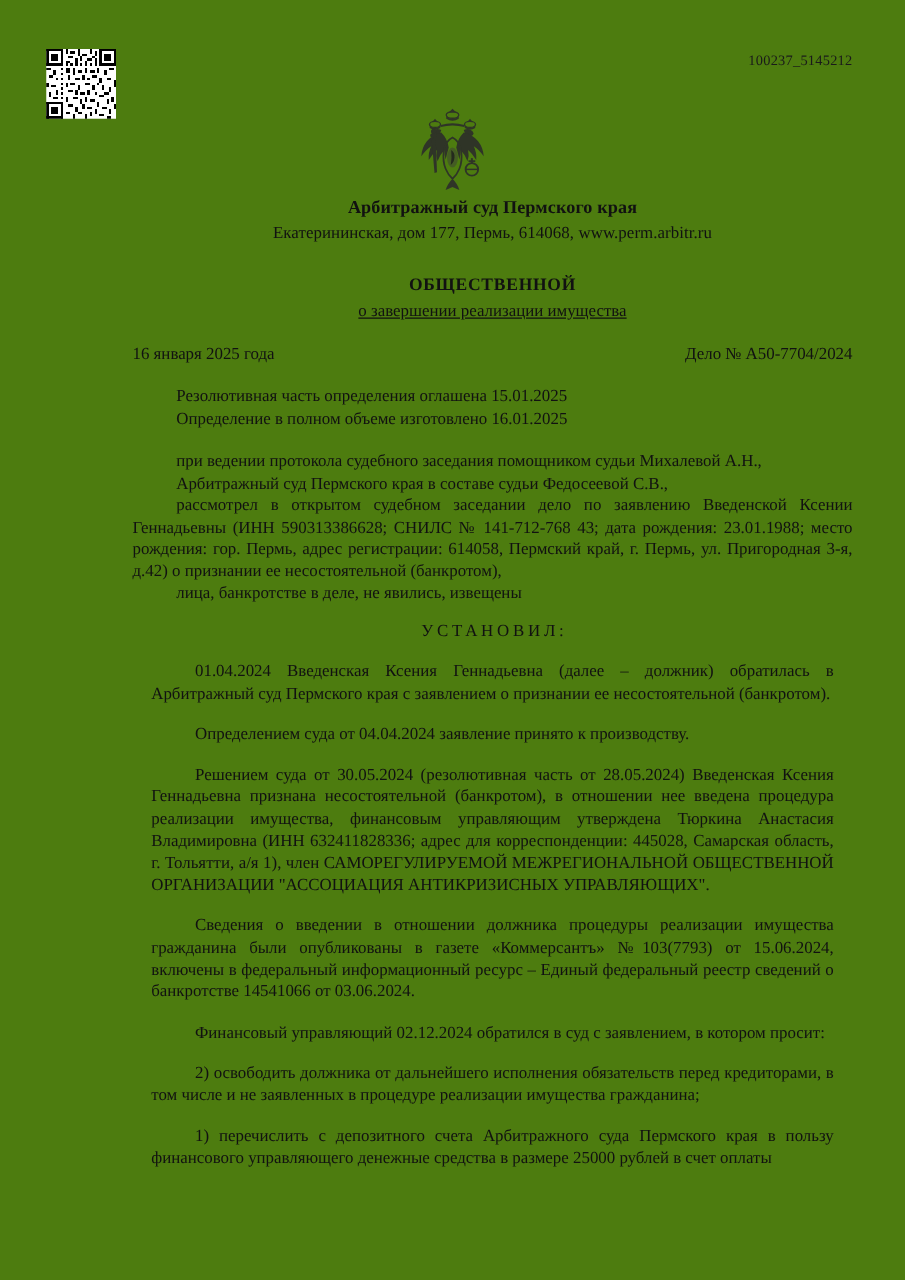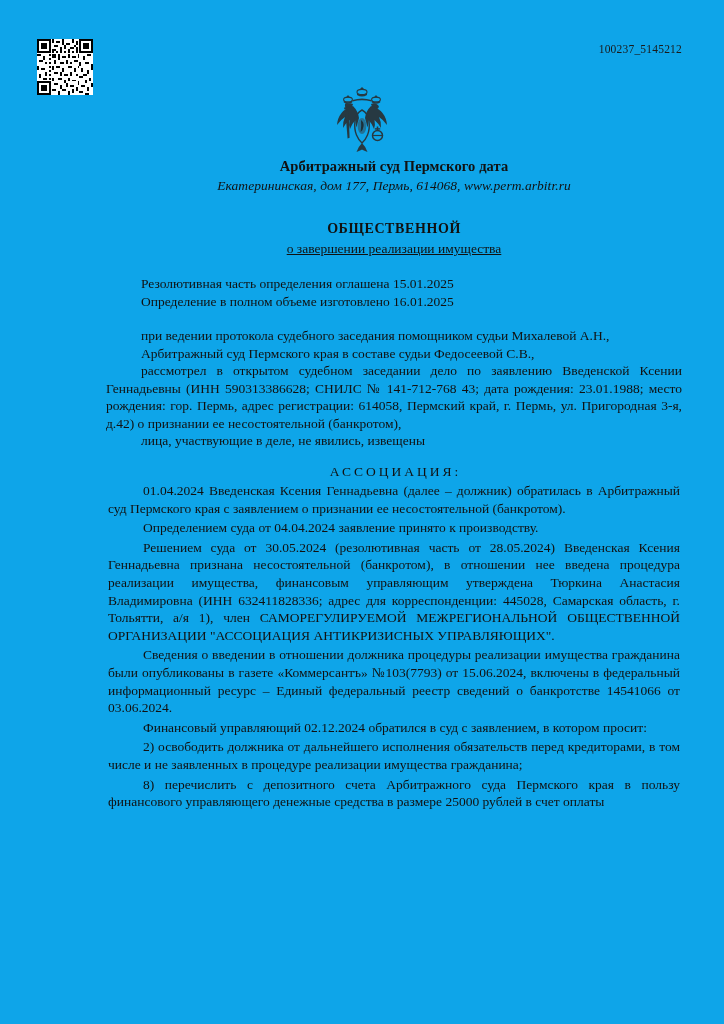--- a/index.html
+++ b/index.html
@@ -13,21 +13,21 @@
     font-family: "Liberation Serif", "DejaVu Serif", serif;
     color: #111111;
     position: relative;
     overflow: hidden;
   }
 
   .page {
     position: relative;
     width: 724px;
     height: 1024px;
-    background: #0ea5e9;
+    background: #4d7c0f;
     box-sizing: border-box;
   }
 
   
   .qr {
     position: absolute;
     left: 37px;
     top: 39px;
     width: 56px;
     height: 56px;
@@ -68,21 +68,20 @@
     font-weight: bold;
     font-size: 14.5px;
     letter-spacing: 0.1px;
     margin: 0;
   }
   .court-addr {
     text-align: center;
     font-size: 13.5px;
     margin: 3px 0 0 0;
     letter-spacing: 0.05px;
-    font-style: italic;
   }
 
   .doc-title {
     text-align: center;
     font-weight: bold;
     font-size: 14px;
     letter-spacing: 0.6px;
     margin: 27px 0 0 0;
   }
   .doc-subtitle {
@@ -126,21 +125,21 @@
     margin: 14px 0 0 0;
     font-weight: normal;
   }
   .ustanovil .colon { letter-spacing: 0; }
 
   .body-text {
     margin-top: 2px;
     font-size: 13.5px;
   }
   .body-text p {
-    margin: 2px;
+    margin: 15px;
     text-align: justify;
     text-indent: 35px;
     line-height: 1.305;
   }
 </style>
 </head>
 <body>
 
 <div class="page">
 
@@ -300,47 +299,51 @@
         <rect x="43.8" y="42.2" width="5.4" height="1.4"></rect>
         <path d="M41.6 49.5 h9.8" stroke="#2b2b2b" stroke-width="1.2"></path>
 
         <path d="M31 57 q-4 4 -5.5 9 q5.5 -2.5 5.5 -2.5 q0 0 5.5 2.5 q-1.5 -5 -5.5 -9 z"></path>
       </g>
     </svg>
   </div>
 
   <div class="content">
 
-    <div class="court-name">Арбитражный суд Пермского дата</div>
+    <div class="court-name">Арбитражный суд Пермского края</div>
     <div class="court-addr">Екатерининская, дом 177, Пермь, 614068, www.perm.arbitr.ru</div>
 
     <div class="doc-title">ОБЩЕСТВЕННОЙ</div>
     <div class="doc-subtitle">о завершении реализации имущества</div>
 
     <div class="place-row">
+      <div class="date-row">
+        <span>16 января 2025 года</span>
+        <span class="case-no">Дело № А50-7704/2024</span>
+      </div>
     </div>
 
     <div class="block">
       <p class="ind noind" style="text-indent:35px;">Резолютивная часть определения оглашена 15.01.2025</p>
       <p class="ind noind" style="text-indent:35px;">Определение в полном объеме изготовлено 16.01.2025</p>
     </div>
 
     <div class="block">
       <p class="ind">при ведении протокола судебного заседания помощником судьи Михалевой А.Н.,</p>
       <p class="ind">Арбитражный суд Пермского края в составе судьи Федосеевой С.В.,</p>
       <p class="ind">рассмотрел в открытом судебном заседании дело по заявлению Введенской Ксении Геннадьевны (ИНН 590313386628; СНИЛС № 141-712-768 43; дата рождения: 23.01.1988; место рождения: гор. Пермь, адрес регистрации: 614058, Пермский край, г. Пермь, ул. Пригородная 3-я, д.42) о признании ее несостоятельной (банкротом),</p>
-      <p class="ind">лица, участвующие в деле, не явились, извещены</p>
+      <p class="ind">лица, банкротстве в деле, не явились, извещены</p>
     </div>
 
-    <div class="ustanovil"><span>АССОЦИАЦИЯ</span><span class="colon">:</span></div>
+    <div class="ustanovil"><span>УСТАНОВИЛ</span><span class="colon">:</span></div>
 
     <div class="body-text">
       <p>01.04.2024 Введенская Ксения Геннадьевна (далее – должник) обратилась в Арбитражный суд Пермского края с заявлением о признании ее несостоятельной (банкротом).</p>
       <p>Определением суда от 04.04.2024 заявление принято к производству.</p>
       <p>Решением суда от 30.05.2024 (резолютивная часть от 28.05.2024) Введенская Ксения Геннадьевна признана несостоятельной (банкротом), в отношении нее введена процедура реализации имущества, финансовым управляющим утверждена Тюркина Анастасия Владимировна (ИНН 632411828336; адрес для корреспонденции: 445028, Самарская область, г. Тольятти, а/я 1), член САМОРЕГУЛИРУЕМОЙ МЕЖРЕГИОНАЛЬНОЙ ОБЩЕСТВЕННОЙ ОРГАНИЗАЦИИ "АССОЦИАЦИЯ АНТИКРИЗИСНЫХ УПРАВЛЯЮЩИХ".</p>
       <p>Сведения о введении в отношении должника процедуры реализации имущества гражданина были опубликованы в газете «Коммерсантъ» №103(7793) от 15.06.2024, включены в федеральный информационный ресурс – Единый федеральный реестр сведений о банкротстве 14541066 от 03.06.2024.</p>
       <p>Финансовый управляющий 02.12.2024 обратился в суд с заявлением, в котором просит:</p>
       <p>2) освободить должника от дальнейшего исполнения обязательств перед кредиторами, в том числе и не заявленных в процедуре реализации имущества гражданина;</p>
-      <p>8) перечислить с депозитного счета Арбитражного суда Пермского края в пользу финансового управляющего денежные средства в размере 25000 рублей в счет оплаты</p>
+      <p>1) перечислить с депозитного счета Арбитражного суда Пермского края в пользу финансового управляющего денежные средства в размере 25000 рублей в счет оплаты</p>
     </div>
 
   </div>
 </div>
 
 </body></html>

